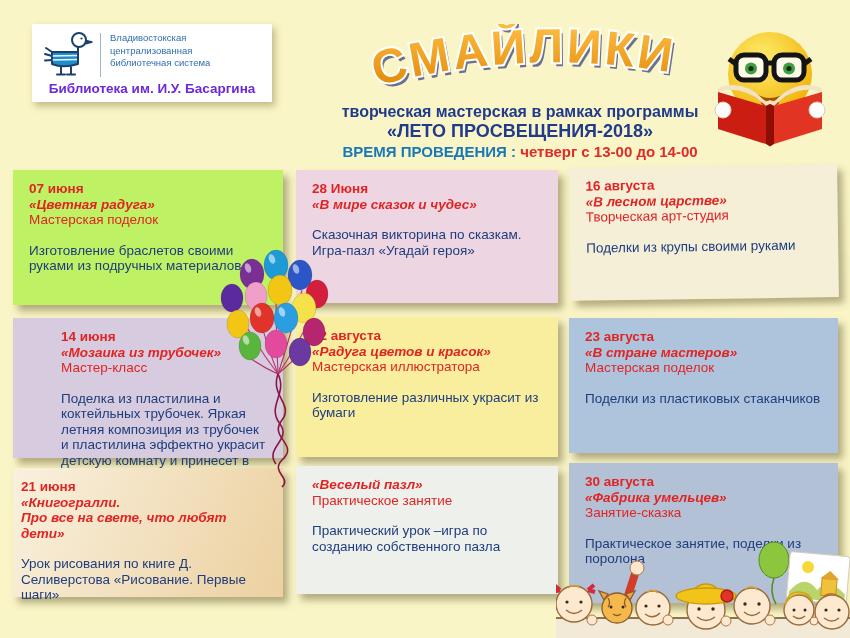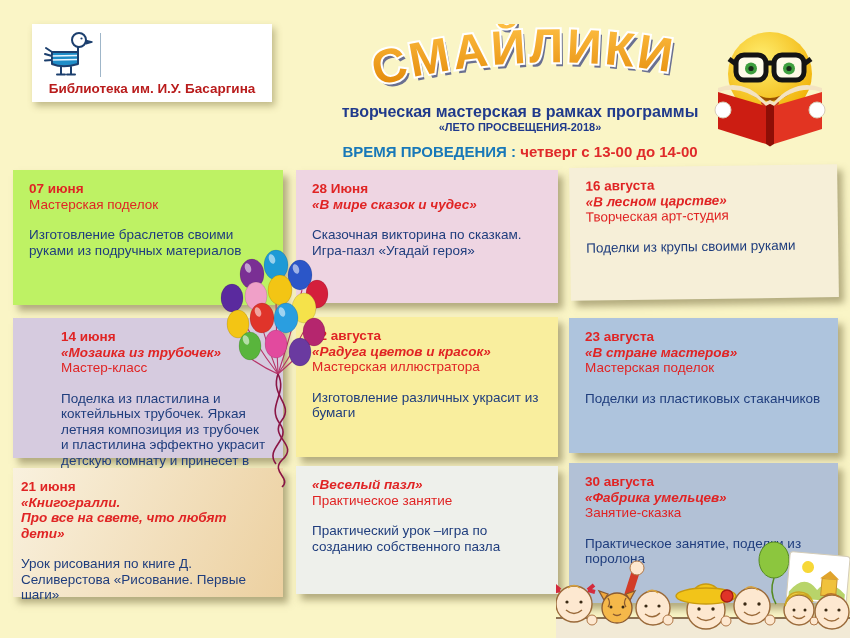--- a/index.html
+++ b/index.html
@@ -5,28 +5,28 @@
   html,body{margin:0;padding:0;}
   body{font-family:"Liberation Sans", sans-serif;}
   .poster{position:relative;width:850px;height:638px;background:#faf5c6;overflow:hidden;}
 
   
   .logo-box{position:absolute;left:32px;top:24px;width:240px;height:78px;background:#ffffff;
     box-shadow:3px 4px 7px rgba(120,110,60,.45);}
   .logo-divider{position:absolute;left:68px;top:9px;width:1px;height:44px;background:#9fb6c9;}
   .org-lines{position:absolute;left:78px;top:8px;font-size:9.5px;line-height:12.5px;color:#2e6db0;}
   .lib-name{position:absolute;left:0;right:0;bottom:6px;text-align:center;font-weight:bold;
-    font-size:13.5px;color:#b91c1c;}
+    font-size:13.5px;color:#6d28d9;}
 
   
   .title-svg{position:absolute;left:328px;top:24px;}
   .subtitle1{position:absolute;left:322px;top:103px;width:396px;text-align:center;
     font-weight:bold;font-size:16px;color:#203a8c;}
   .subtitle2{position:absolute;left:322px;top:121px;width:396px;text-align:center;
-    font-weight:bold;font-size:11px;color:#203a8c;}
+    font-weight:bold;font-size:18px;color:#203a8c;}
   .timeline{position:absolute;left:318px;top:143px;width:404px;text-align:center;
     font-weight:bold;font-size:15px;}
   .time-label{color:#1878b8;}
   .time-value{color:#e02a2a;}
 
   .smiley-svg{position:absolute;left:698px;top:12px;z-index:2;}
 
   
   .card{position:absolute;box-shadow:5px 6px 7px rgba(110,100,55,.5);
     padding:11px 13px 0 16px;box-sizing:border-box;font-size:13.5px;line-height:15.5px;z-index:1;}
@@ -59,20 +59,25 @@
         <path d="M8,26 L36,25.5 M8,30 L36,29.5" stroke="#eaf6ff" stroke-width="1.6"></path>
         <path d="M10,22 l-6,-4 M10,26 l-7,-2 M10,30 l-7,0.5"></path>
         <path d="M36,32 L36,15"></path>
         <circle cx="37" cy="10" r="7" fill="#ffffff"></circle>
         <circle cx="39.5" cy="8.5" r="1.1" fill="#1c3f6e" stroke="none"></circle>
         <path d="M44,10.5 l6,1.5 l-6,1.8" fill="#1c3f6e" stroke-width="1.4"></path>
         <path d="M19,37 l0,7 m-4,0.5 l8,0 M29,37 l0,7 m-4,0.5 l8,0"></path>
       </g>
     </svg>
     <div class="logo-divider"></div>
+    <div class="org-lines">
+      <div>Владивостокская</div>
+      <div>централизованная</div>
+      <div>библиотечная система</div>
+    </div>
     <div class="lib-name">Библиотека им. И.У. Басаргина</div>
   </div>
 
   <svg class="title-svg" width="392" height="80" viewBox="0 0 392 80">
     <defs>
       <linearGradient id="tg" x1="0" y1="0" x2="0" y2="1">
         <stop offset="0" stop-color="#ffc247"></stop>
         <stop offset="1" stop-color="#e08200"></stop>
       </linearGradient>
       <path id="arc" d="M 14,72 Q 196,14 380,56" fill="none"></path>
@@ -117,20 +122,21 @@
     <path d="M20,76 Q46,66 68,90 L72,88 L76,90 Q98,66 124,76 L124,80 Q98,72 76,94 L72,92 L68,94 Q46,72 20,80 Z" fill="#f3e3c2"></path>
     <path d="M20,80 L68,94 L68,132 L20,117 Z" fill="#cc1d12"></path>
     <path d="M124,80 L76,94 L76,132 L124,117 Z" fill="#e23422"></path>
     <path d="M68,94 L72,92 L76,94 L76,132 L72,134.5 L68,132 Z" fill="#8e0e06"></path>
     <circle cx="25" cy="98" r="8" fill="#ffffff" stroke="#d8cdb8"></circle>
     <circle cx="119" cy="98" r="8" fill="#ffffff" stroke="#d8cdb8"></circle>
   </svg>
 
   <div class="card c1" style="background: #bef264;">
     <div class="date">07 июня</div>
+    <div class="title">«Цветная радуга»</div>
     <div class="subtitle">Мастерская поделок</div>
     <div class="desc">Изготовление браслетов своими руками из подручных материалов</div>
   </div>
   <div class="card c2" style="background: rgb(238, 213, 226);">
     <div class="date">28 Июня</div>
     <div class="title">«В мире сказок и чудес»</div>
     <div class="subtitle"></div>
     <div class="desc">Сказочная викторина по сказкам. Игра-пазл «Угадай героя»</div>
   </div>
   <div class="card c3" style="background: rgb(246, 239, 216);">

